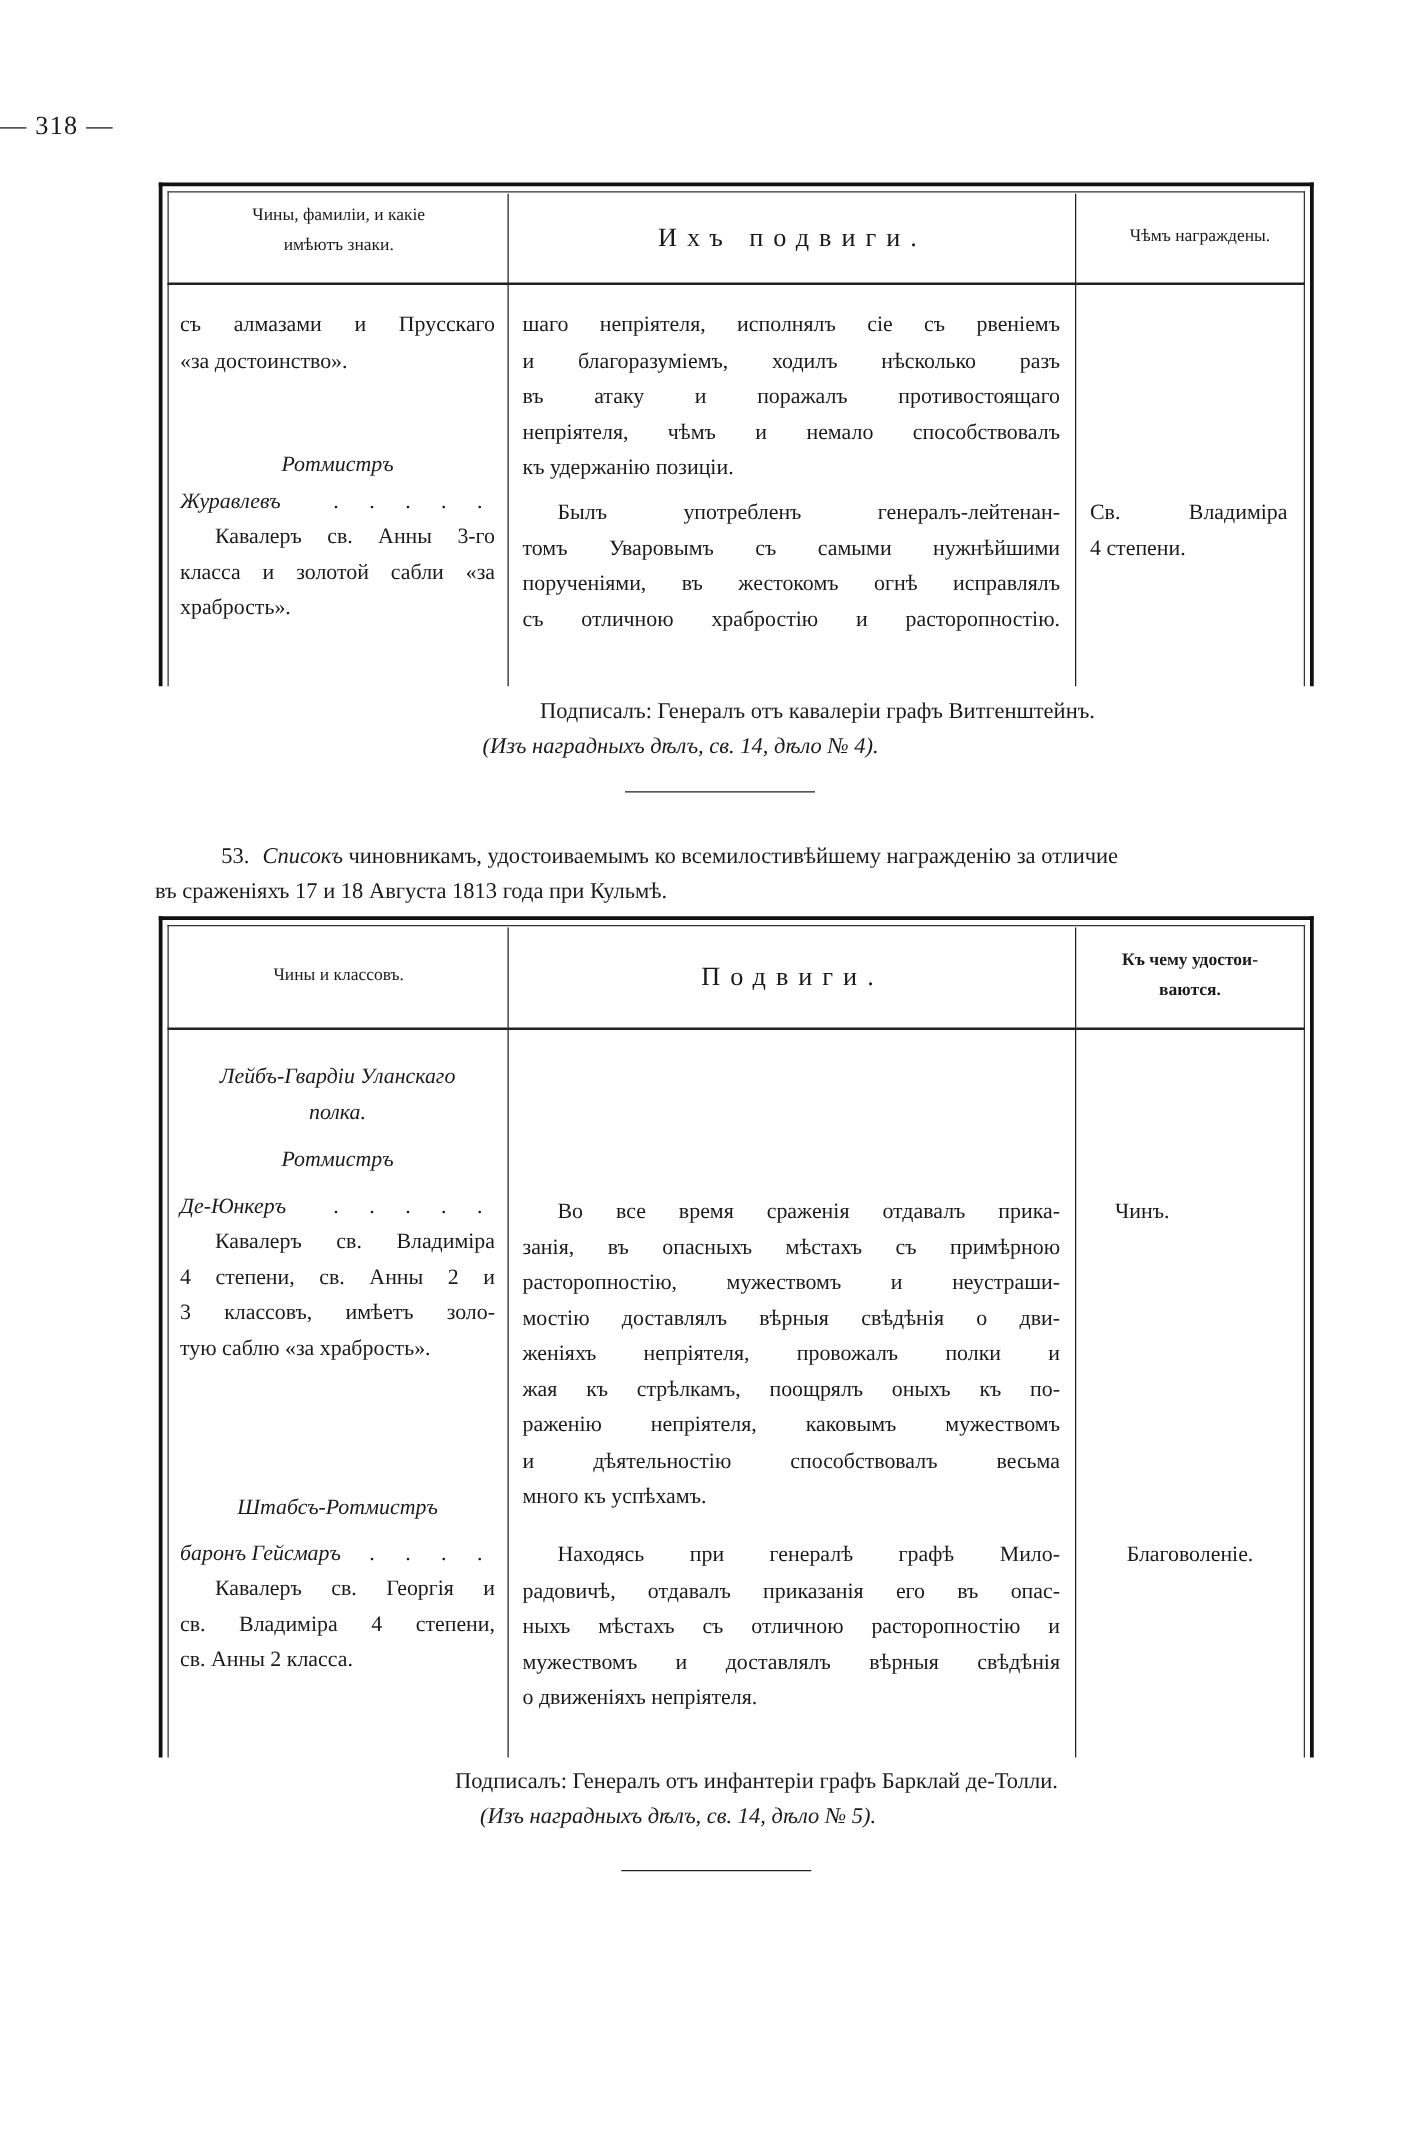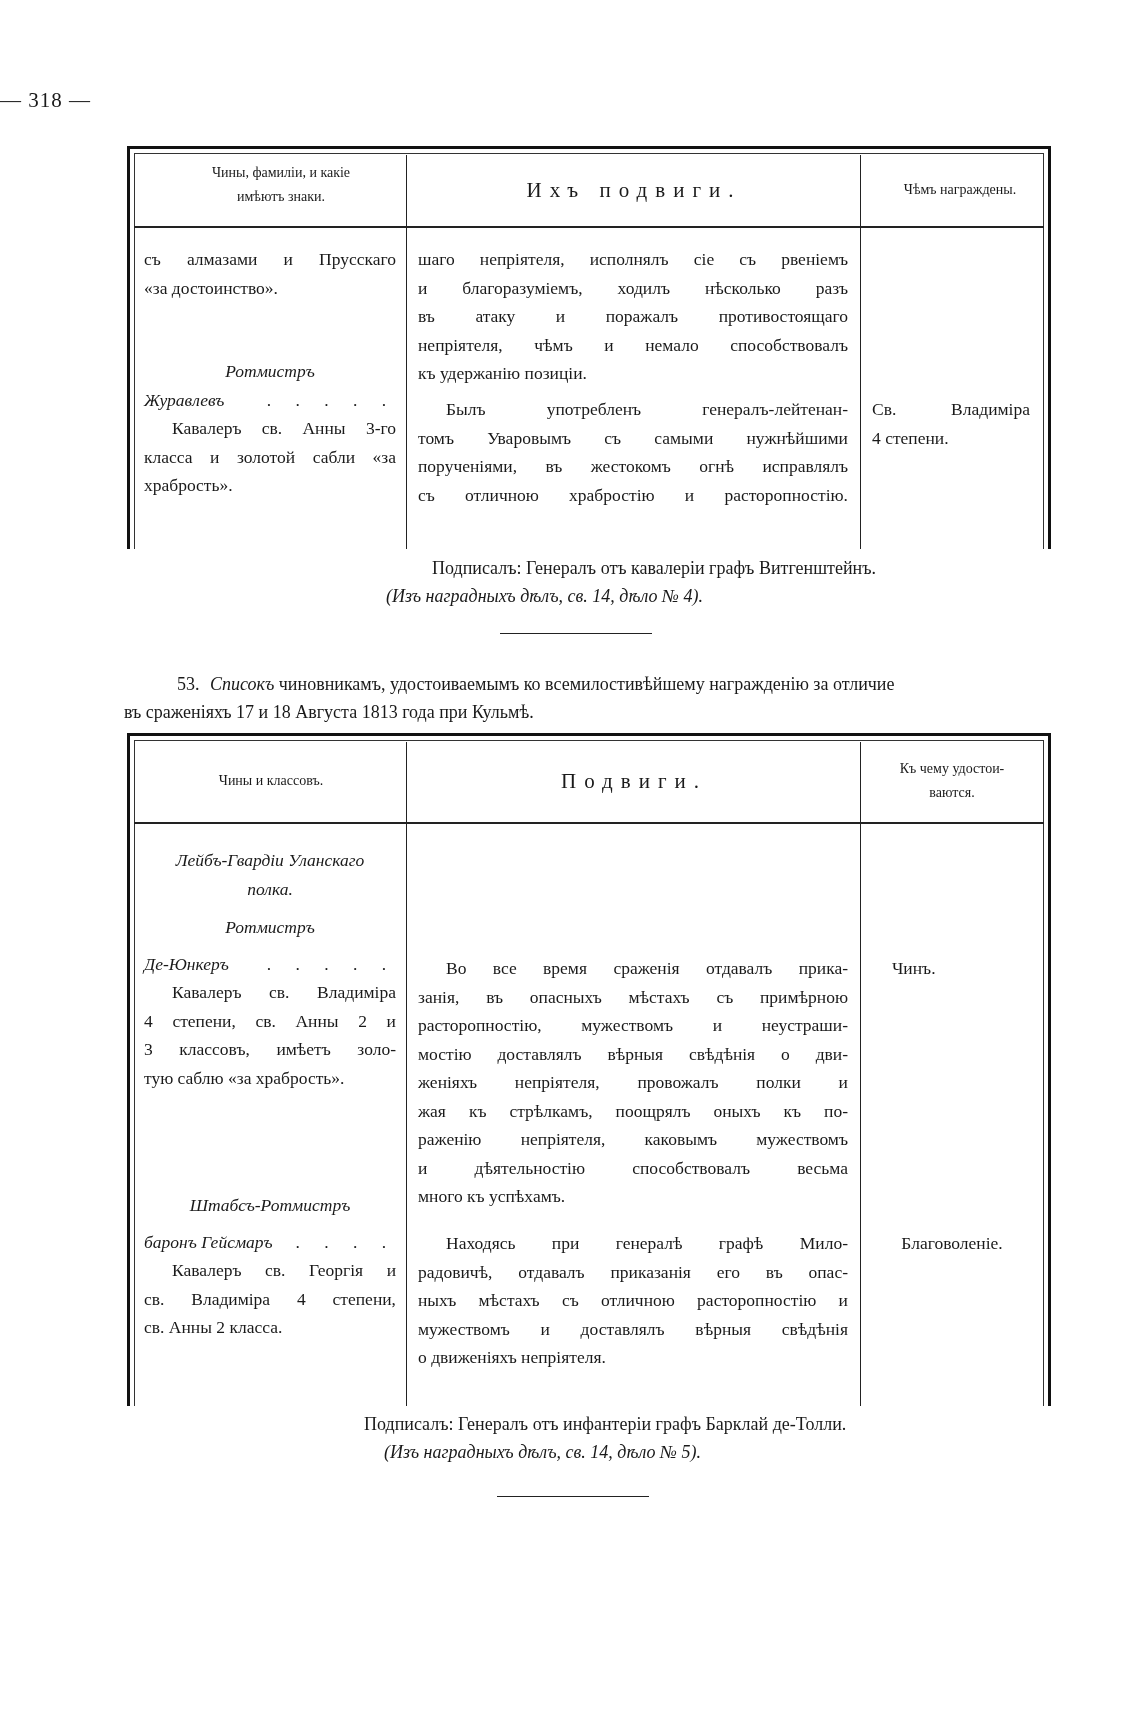--- a/index.html
+++ b/index.html
@@ -56,21 +56,21 @@
 <div class="abs page-number">— 318 —</div>
 
 <div class="tbl" style="top:146px; height:400px;">
   <div class="tbl-inner"></div>
 
   <div class="col-div" style="left:276px; top:6px; height:394px;"></div>
   <div class="col-div" style="left:730px; top:6px; height:394px;"></div>
 
   <div class="hdr-rule" style="top:77px; left:4px; right:4px;"></div>
 
-  <div class="hdr-cell hdr-small" style="left:16px; width:270px; top:6px; height:60px; flex-direction:column;">
+  <div class="hdr-cell hdr-small" style="left:6px; width:270px; top:6px; height:60px; flex-direction:column;">
     <span>Чины, фамиліи, и какіе</span>
     <span>имѣютъ знаки.</span>
   </div>
   <div class="hdr-cell hdr-big" style="left:278px; width:452px; top:6px; height:70px;">
     <span>Ихъ подвиги.</span>
   </div>
   <div class="hdr-cell hdr-small" style="left:732px; width:196px; top:6px; height:70px;">
     <span>Чѣмъ награждены.</span>
   </div>
 
@@ -127,21 +127,21 @@
   <div class="col-div" style="left:276px; top:6px; height:664px;"></div>
   <div class="col-div" style="left:730px; top:6px; height:664px;"></div>
   <div class="hdr-rule" style="top:86px; left:4px; right:4px;"></div>
 
   <div class="hdr-cell hdr-small" style="left:6px; width:270px; top:6px; height:78px;">
     <span>Чины и классовъ.</span>
   </div>
   <div class="hdr-cell hdr-big" style="left:278px; width:452px; top:6px; height:78px;">
     <span>Подвиги.</span>
   </div>
-  <div class="hdr-cell hdr-small" style="left:732px; width:180px; top:6px; height:78px; flex-direction:column;">
+  <div class="hdr-cell hdr-small" style="left:732px; width:180px; top:6px; height:78px; flex-direction:column;font-weight:bold;">
     <span>Къ чему удостои-</span>
     <span>ваются.</span>
   </div>
 
   <div class="cell-text" style="left:14px; width:252px; top:110px;">
     <span class="line center italic">Лейбъ-Гвардіи Уланскаго</span>
     <span class="line center italic">полка.</span>
     <span class="line center italic" style="margin-top:10px;">Ротмистръ</span>
     <span class="line last" style="margin-top:8px; display:flex; justify-content:space-between;">
       <span class="italic">Де-Юнкеръ</span>

